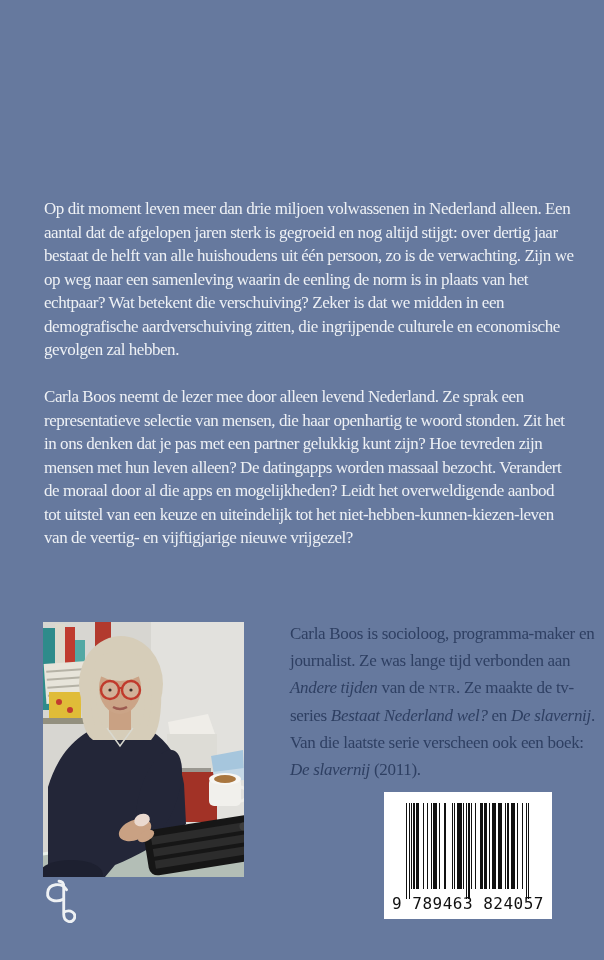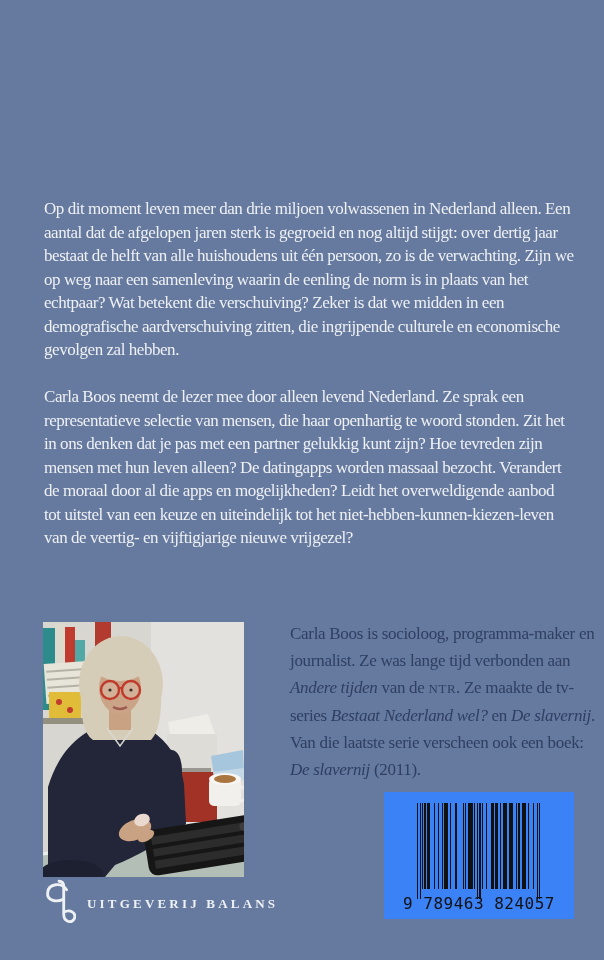--- a/index.html
+++ b/index.html
@@ -35,22 +35,22 @@
   .bio .sc{font-size:0.76em;letter-spacing:0.6px;}
   .logo{
     position:absolute;left:42px;top:880px;height:48px;
     display:flex;align-items:center;gap:11px;
   }
   .logo-text{
     font-size:13px;font-weight:bold;letter-spacing:3.2px;
     font-family:"Liberation Serif", serif;
   }
   .barcode-box{
-    position:absolute;left:384px;top:792px;width:190px;height:127px;
-    background:#3b82f6;
+    position:absolute;left:384px;top:792px;width:168px;height:127px;
+    background:#ffffff;
   }
   .bars{
     position:relative;margin:11px auto 0 auto;width:124px;height:98px;
   }
   .bar{position:absolute;top:0;background:#111;}
   .barcode-number{
     position:absolute;left:0;bottom:6px;width:100%;
     text-align:center;color:#111;
     font-family:"DejaVu Sans Mono", monospace;
     font-size:16px;letter-spacing:0.5px;
@@ -141,21 +141,20 @@
 
   <div class="bio" style="color: rgb(46, 63, 98);"><span><span>Carla Boos is socioloog, programma-maker en journalist. Ze was lange tijd verbonden aan </span><i>Andere tijden</i><span> van de </span><span class="sc">NTR</span><span>. Ze maakte de tv-series </span><i>Bestaat Nederland wel?</i><span> en </span><i>De slavernij</i><span>. Van die laatste serie verscheen ook een boek: </span><i>De slavernij</i><span> (2011).</span></span></div>
 
   <div class="logo">
     <span>
       <svg width="34" height="46" viewBox="0 0 36 48" aria-hidden="true">
         <path d="M26 11 C 21 3, 7 4, 6 14 C 5 22, 14 25, 23 21" fill="none" stroke="#eef1f4" stroke-width="3" stroke-linecap="round"></path>
         <path d="M18 2 C 21 2, 23 4, 23 8 L 23 37 C 23 45, 31 47, 34 42 C 37 36, 30 31, 23 35" fill="none" stroke="#eef1f4" stroke-width="3" stroke-linecap="round"></path>
       </svg>
     </span>
-    <span class="logo-text" style="color: rgb(238, 241, 244);">UITGEVERIJ BALANS</span>
   </div>
 
   <div class="barcode-box">
     <div class="bars">
         <div class="bar" style="left: 0px; width: 1.3px; height: 96px;"></div>
         <div class="bar" style="left: 2.6px; width: 1.3px; height: 96px;"></div>
         <div class="bar" style="left: 5.2px; width: 1.3px; height: 86px;"></div>
         <div class="bar" style="left: 6.5px; width: 1.3px; height: 86px;"></div>
         <div class="bar" style="left: 7.8px; width: 1.3px; height: 86px;"></div>
         <div class="bar" style="left: 10.4px; width: 1.3px; height: 86px;"></div>

